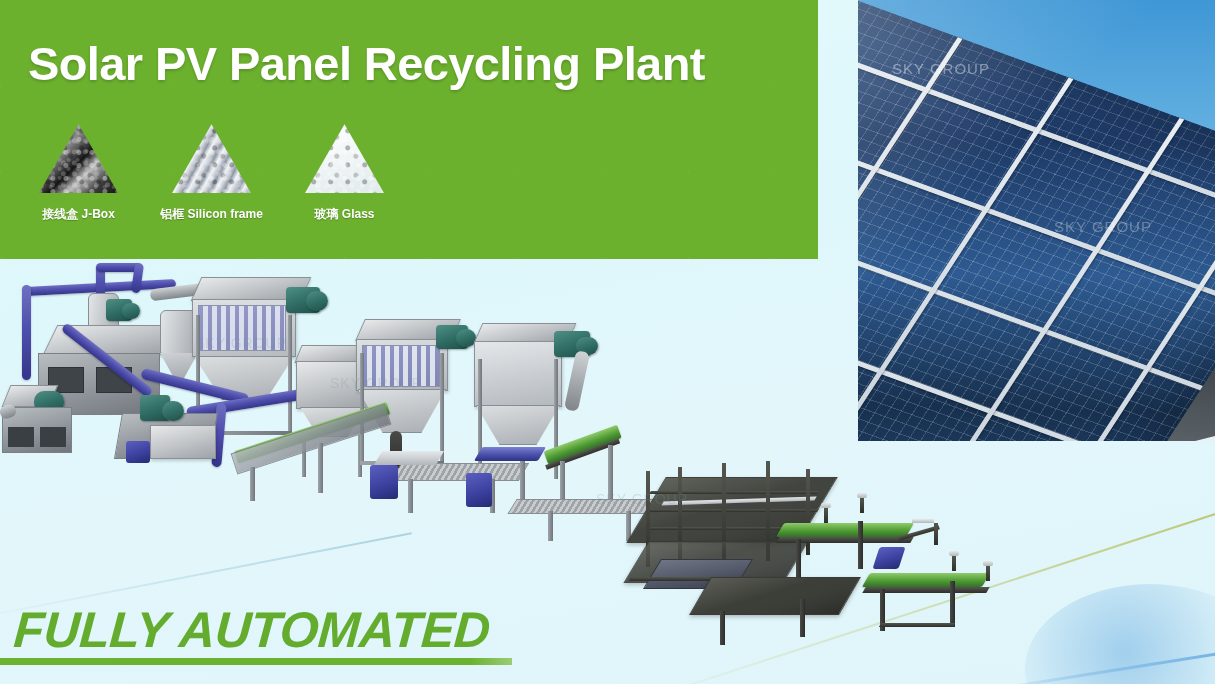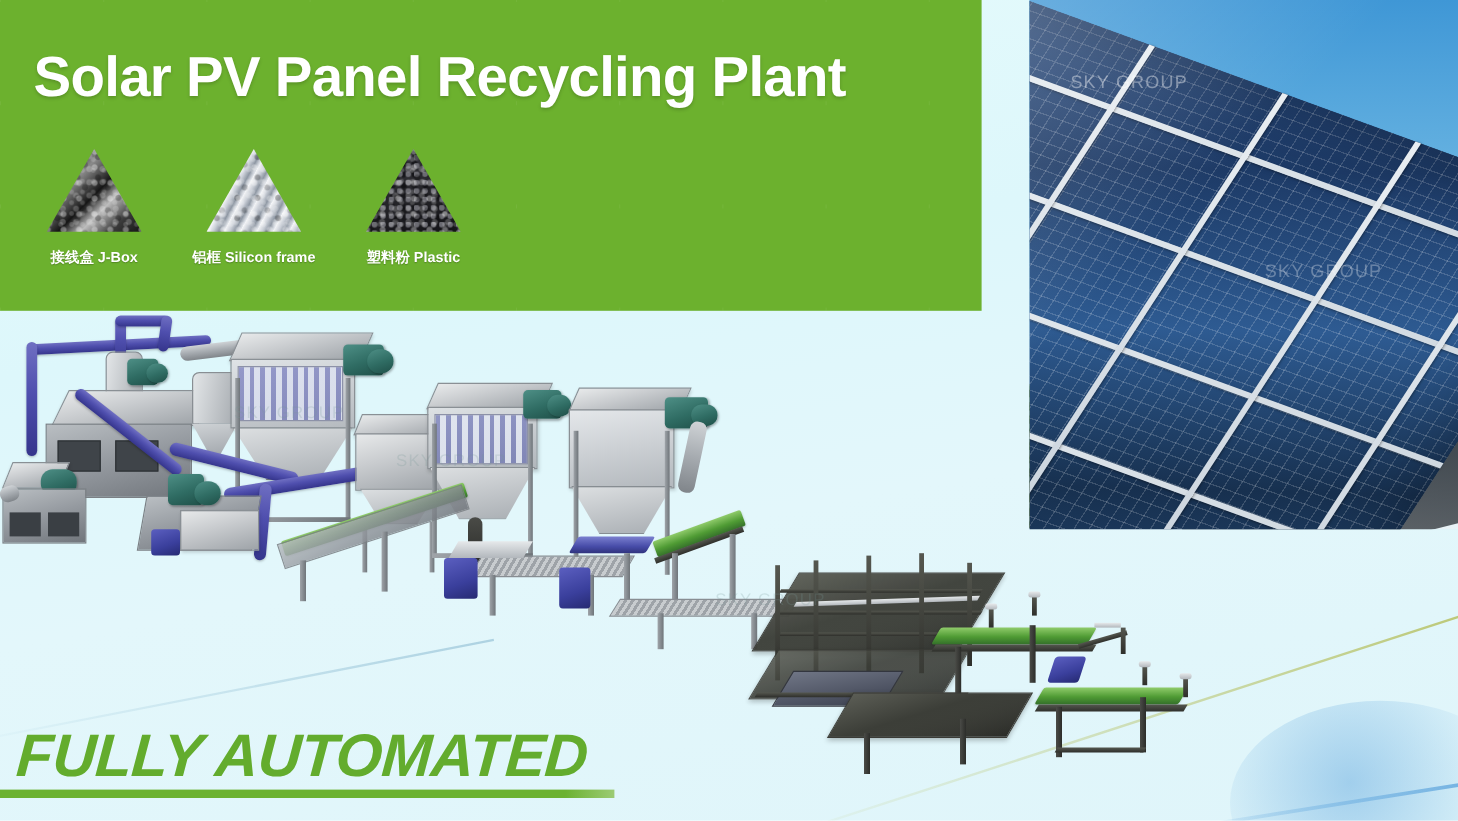--- a/index.html
+++ b/index.html
@@ -505,27 +505,27 @@
       <div class="material">
         <div class="tri jbox"></div>
         <div class="material-label">接线盒 J-Box</div>
       </div>
 
       <div class="material">
         <div class="tri alu"></div>
         <div class="material-label">铝框 Silicon frame</div>
       </div>
 
-
-
-
       <div class="material">
-        <div class="tri plastic"></div>
-        <div class="material-label">塑料粉 Plastic</div>
+        <div class="tri glass"></div>
+        <div class="material-label">玻璃 Glass</div>
       </div>
+
+
+
 
     </div>
   </div>
 
   <div id="automated-heading">FULLY AUTOMATED</div>
   <div id="automated-underline"></div>
 
 </div>
 
 </body></html>

